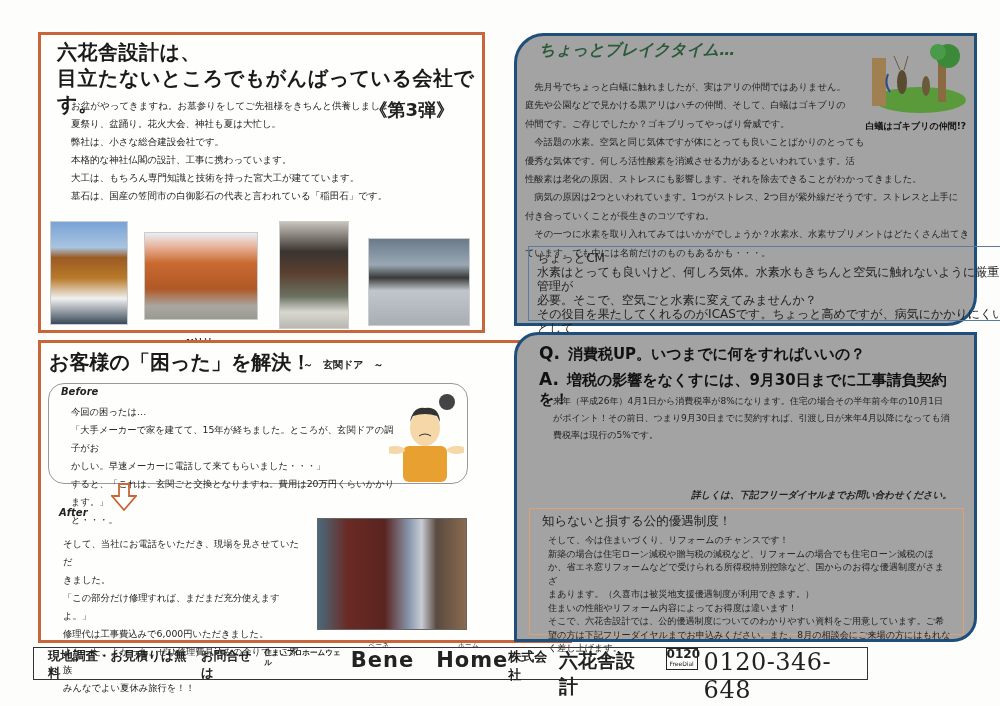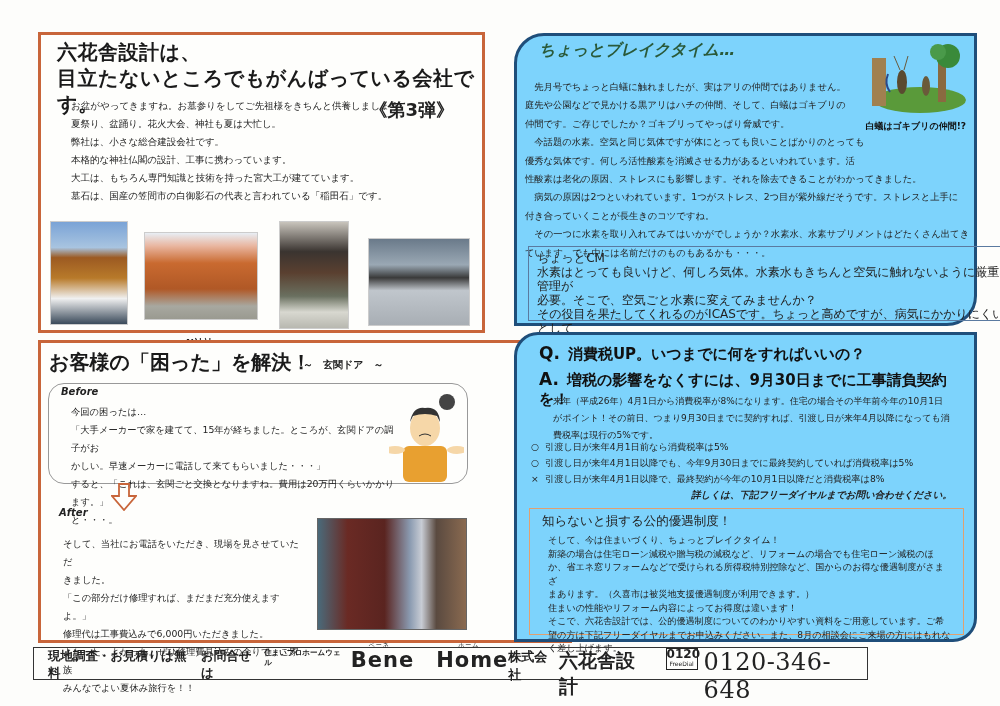--- a/index.html
+++ b/index.html
@@ -1,21 +1,21 @@
 <!DOCTYPE html>
 <html><head>
 <meta charset="utf-8">
 <style>
   * { box-sizing: border-box; margin: 0; padding: 0; }
   html, body { width: 1000px; height: 706px; background: #fdfdfb; overflow: hidden; }
   body { position: relative; font-family: "DejaVu Sans", "Liberation Sans", sans-serif; color: #222; }
 
   .panel { position: absolute; }
   .orange-frame { border: 3px solid #c8653a; background: #fefefc; }
-  .blue-frame { border: 3px solid #1f4e7a; background: #7dd3fc; }
+  .blue-frame { border: 3px solid #1f4e7a; background: #a3a3a3; }
 
   
   #p1 { left: 38px; top: 32px; width: 447px; height: 301px; padding-left: 23px; }
   #p1 .title { position: absolute; left: 16px; top: 4px; font-size: 20px; font-weight: bold; line-height: 26px; color: #1a1a1a; letter-spacing: 0.5px; }
   #p1 .edition { position: absolute; right: 28px; top: 63px; font-size: 18px; font-weight: bold; color: #222; }
   #p1 .body { position: absolute; left: 30px; top: 62px; font-size: 9.5px; line-height: 18px; color: #222; }
   .photo { position: absolute; border: 1px solid #ccc; }
   #ph1 { left: 9px; top: 186px; width: 78px; height: 104px; background: linear-gradient(180deg,#7aa3d6 0%,#a8c4e0 25%,#9c5a22 35%,#b87a2a 55%,#f0f0f0 75%,#3a4a5a 100%); }
   #ph2 { left: 103px; top: 197px; width: 114px; height: 88px; background: linear-gradient(180deg,#e8eef4 0%,#e9b6a0 15%,#c96a30 35%,#b05826 65%,#a8a8a0 85%,#9a9a90 100%); }
   #ph3 { left: 238px; top: 186px; width: 70px; height: 108px; background: linear-gradient(180deg,#c8c4bc 0%,#3a3430 28%,#5a4030 48%,#6a7060 70%,#d8d8d0 85%,#b8b8b0 100%); }
@@ -174,30 +174,25 @@
     <span class="mark">Q.</span><span>消費税UP。いつまでに何をすればいいの？</span>
   </div>
   <div class="a">
     <span class="mark">A.</span><span>増税の影響をなくすには、9月30日までに工事請負契約を！</span>
   </div>
   <div class="body">
     <div>来年（平成26年）4月1日から消費税率が8%になります。住宅の場合その半年前今年の10月1日</div>
     <div>がポイント！その前日、つまり9月30日までに契約すれば、引渡し日が来年4月以降になっても消</div>
     <div>費税率は現行の5%です。</div>
   </div>
-  <ul class="conds">
-    <li><span class="mk">○</span><span>引渡し日が来年4月1日前なら消費税率は5%</span></li>
-    <li><span class="mk">○</span><span>引渡し日が来年4月1日以降でも、今年9月30日までに最終契約していれば消費税率は5%</span></li>
-    <li><span class="mk">×</span><span>引渡し日が来年4月1日以降で、最終契約が今年の10月1日以降だと消費税率は8%</span></li>
-  </ul>
   <div class="contact">詳しくは、下記フリーダイヤルまでお問い合わせください。</div>
   <div class="benefit">
     <div class="bt">知らないと損する公的優遇制度！</div>
     <div class="bb">
-      <div>そして、今は住まいづくり、ちょっとブレイクタイム！</div>
+      <div>そして、今は住まいづくり、リフォームのチャンスです！</div>
       <div>新築の場合は住宅ローン減税や贈与税の減税など、リフォームの場合でも住宅ローン減税のほ</div>
       <div>か、省エネ窓リフォームなどで受けられる所得税特別控除など、国からのお得な優遇制度がさまざ</div>
       <div>まあります。（久喜市は被災地支援優遇制度が利用できます。）</div>
       <div>住まいの性能やリフォーム内容によってお得度は違います！</div>
       <div>そこで、六花舎設計では、公的優遇制度についてのわかりやすい資料をご用意しています。ご希</div>
       <div>望の方は下記フリーダイヤルまでお申込みください。また、8月の相談会にご来場の方にはもれな</div>
       <div>く差し上げます。</div>
     </div>
   </div>
 </div>

